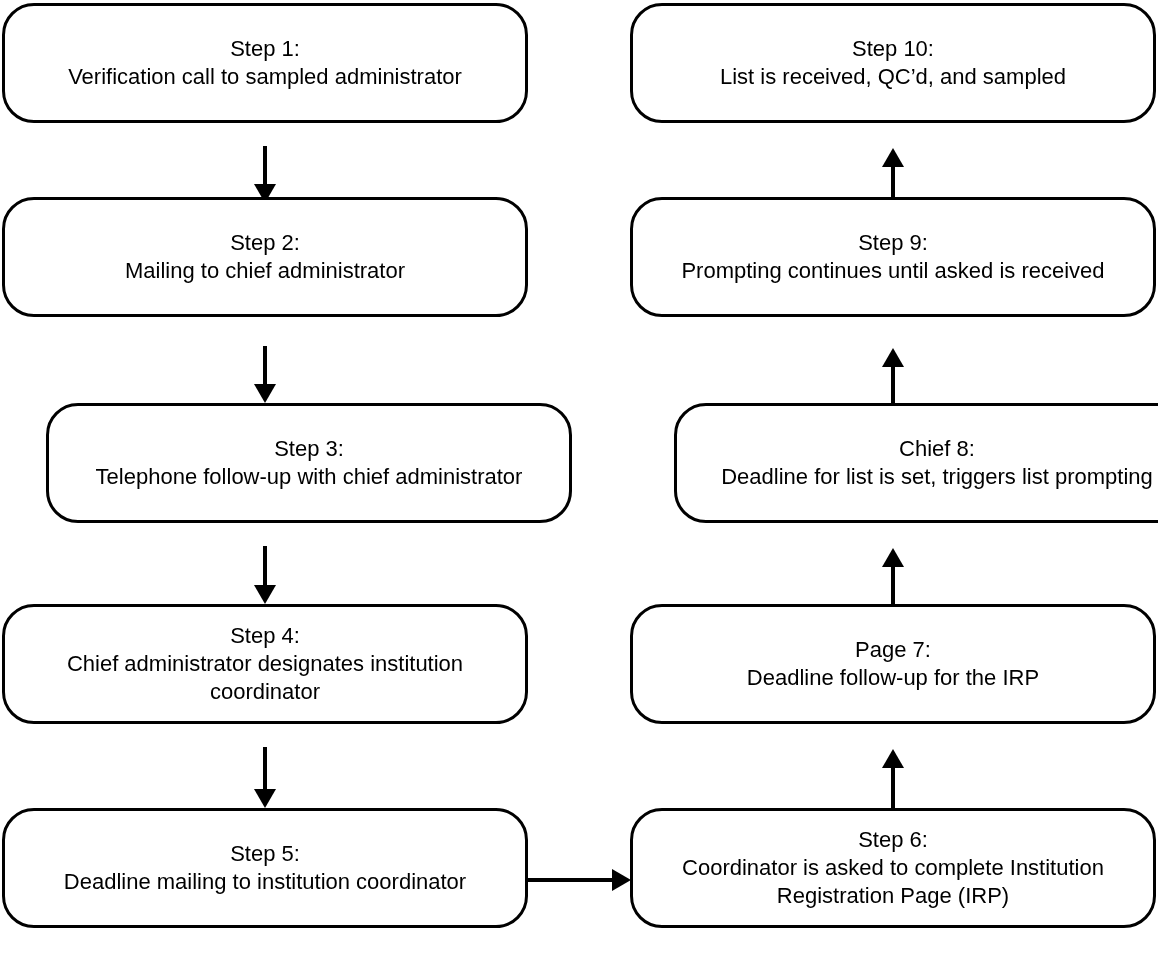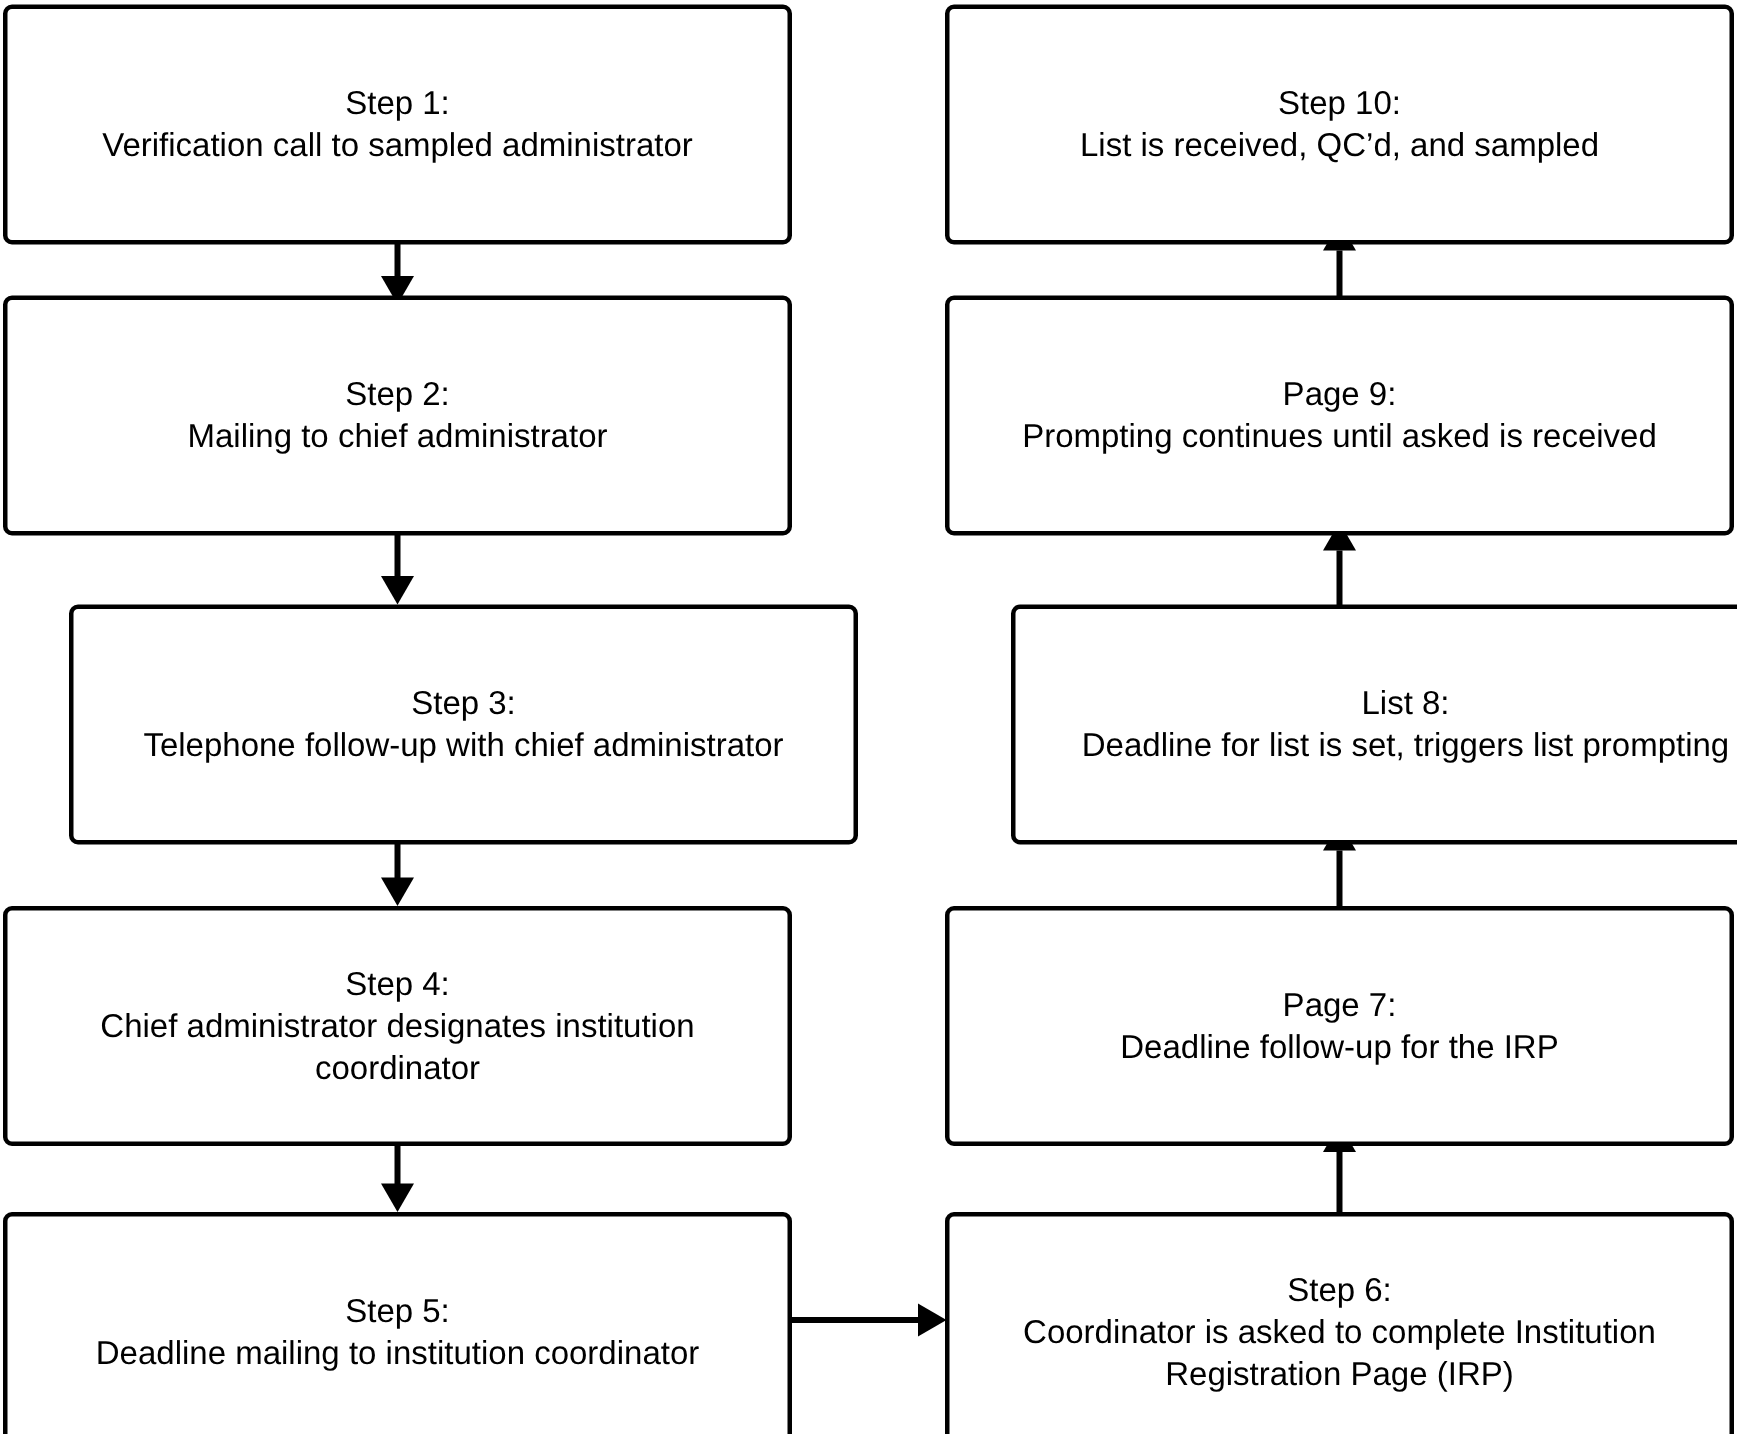--- a/index.html
+++ b/index.html
@@ -19,24 +19,24 @@
     position: absolute;
     left: 0;
     top: 0;
     width: 1158px;
     height: 956px;
     z-index: 1;
   }
   .flow-box {
     position: absolute;
     width: 526px;
-    height: 160px;
+    height: 120px;
     box-sizing: border-box;
     border: 3px solid #000000;
-    border-radius: 6px;
+    border-radius: 32px;
     background: #ffffff;
     display: flex;
     flex-direction: column;
     align-items: center;
     justify-content: center;
     text-align: center;
     z-index: 2;
     padding: 16px 10px;
   }
   .flow-box .box-title,
@@ -125,25 +125,25 @@
   <div class="flow-box col-left row-4">
     <div class="box-title">Step 5:</div>
     <div class="box-text">Deadline mailing to institution coordinator</div>
   </div>
 
   <div class="flow-box col-right row-0">
     <div class="box-title">Step 10:</div>
     <div class="box-text">List is received, QC’d, and sampled</div>
   </div>
   <div class="flow-box col-right row-1">
-    <div class="box-title">Page 9:</div>
+    <div class="box-title">Step 9:</div>
     <div class="box-text">Prompting continues until asked is received</div>
   </div>
   <div class="flow-box col-right row-2">
-    <div class="box-title">List 8:</div>
+    <div class="box-title">Chief 8:</div>
     <div class="box-text">Deadline for list is set, triggers list prompting</div>
   </div>
   <div class="flow-box col-right row-3">
     <div class="box-title">Page 7:</div>
     <div class="box-text">Deadline follow-up for the IRP</div>
   </div>
   <div class="flow-box col-right row-4">
     <div class="box-title">Step 6:</div>
     <div class="box-text">Coordinator is asked to complete Institution
 Registration Page (IRP)</div>

